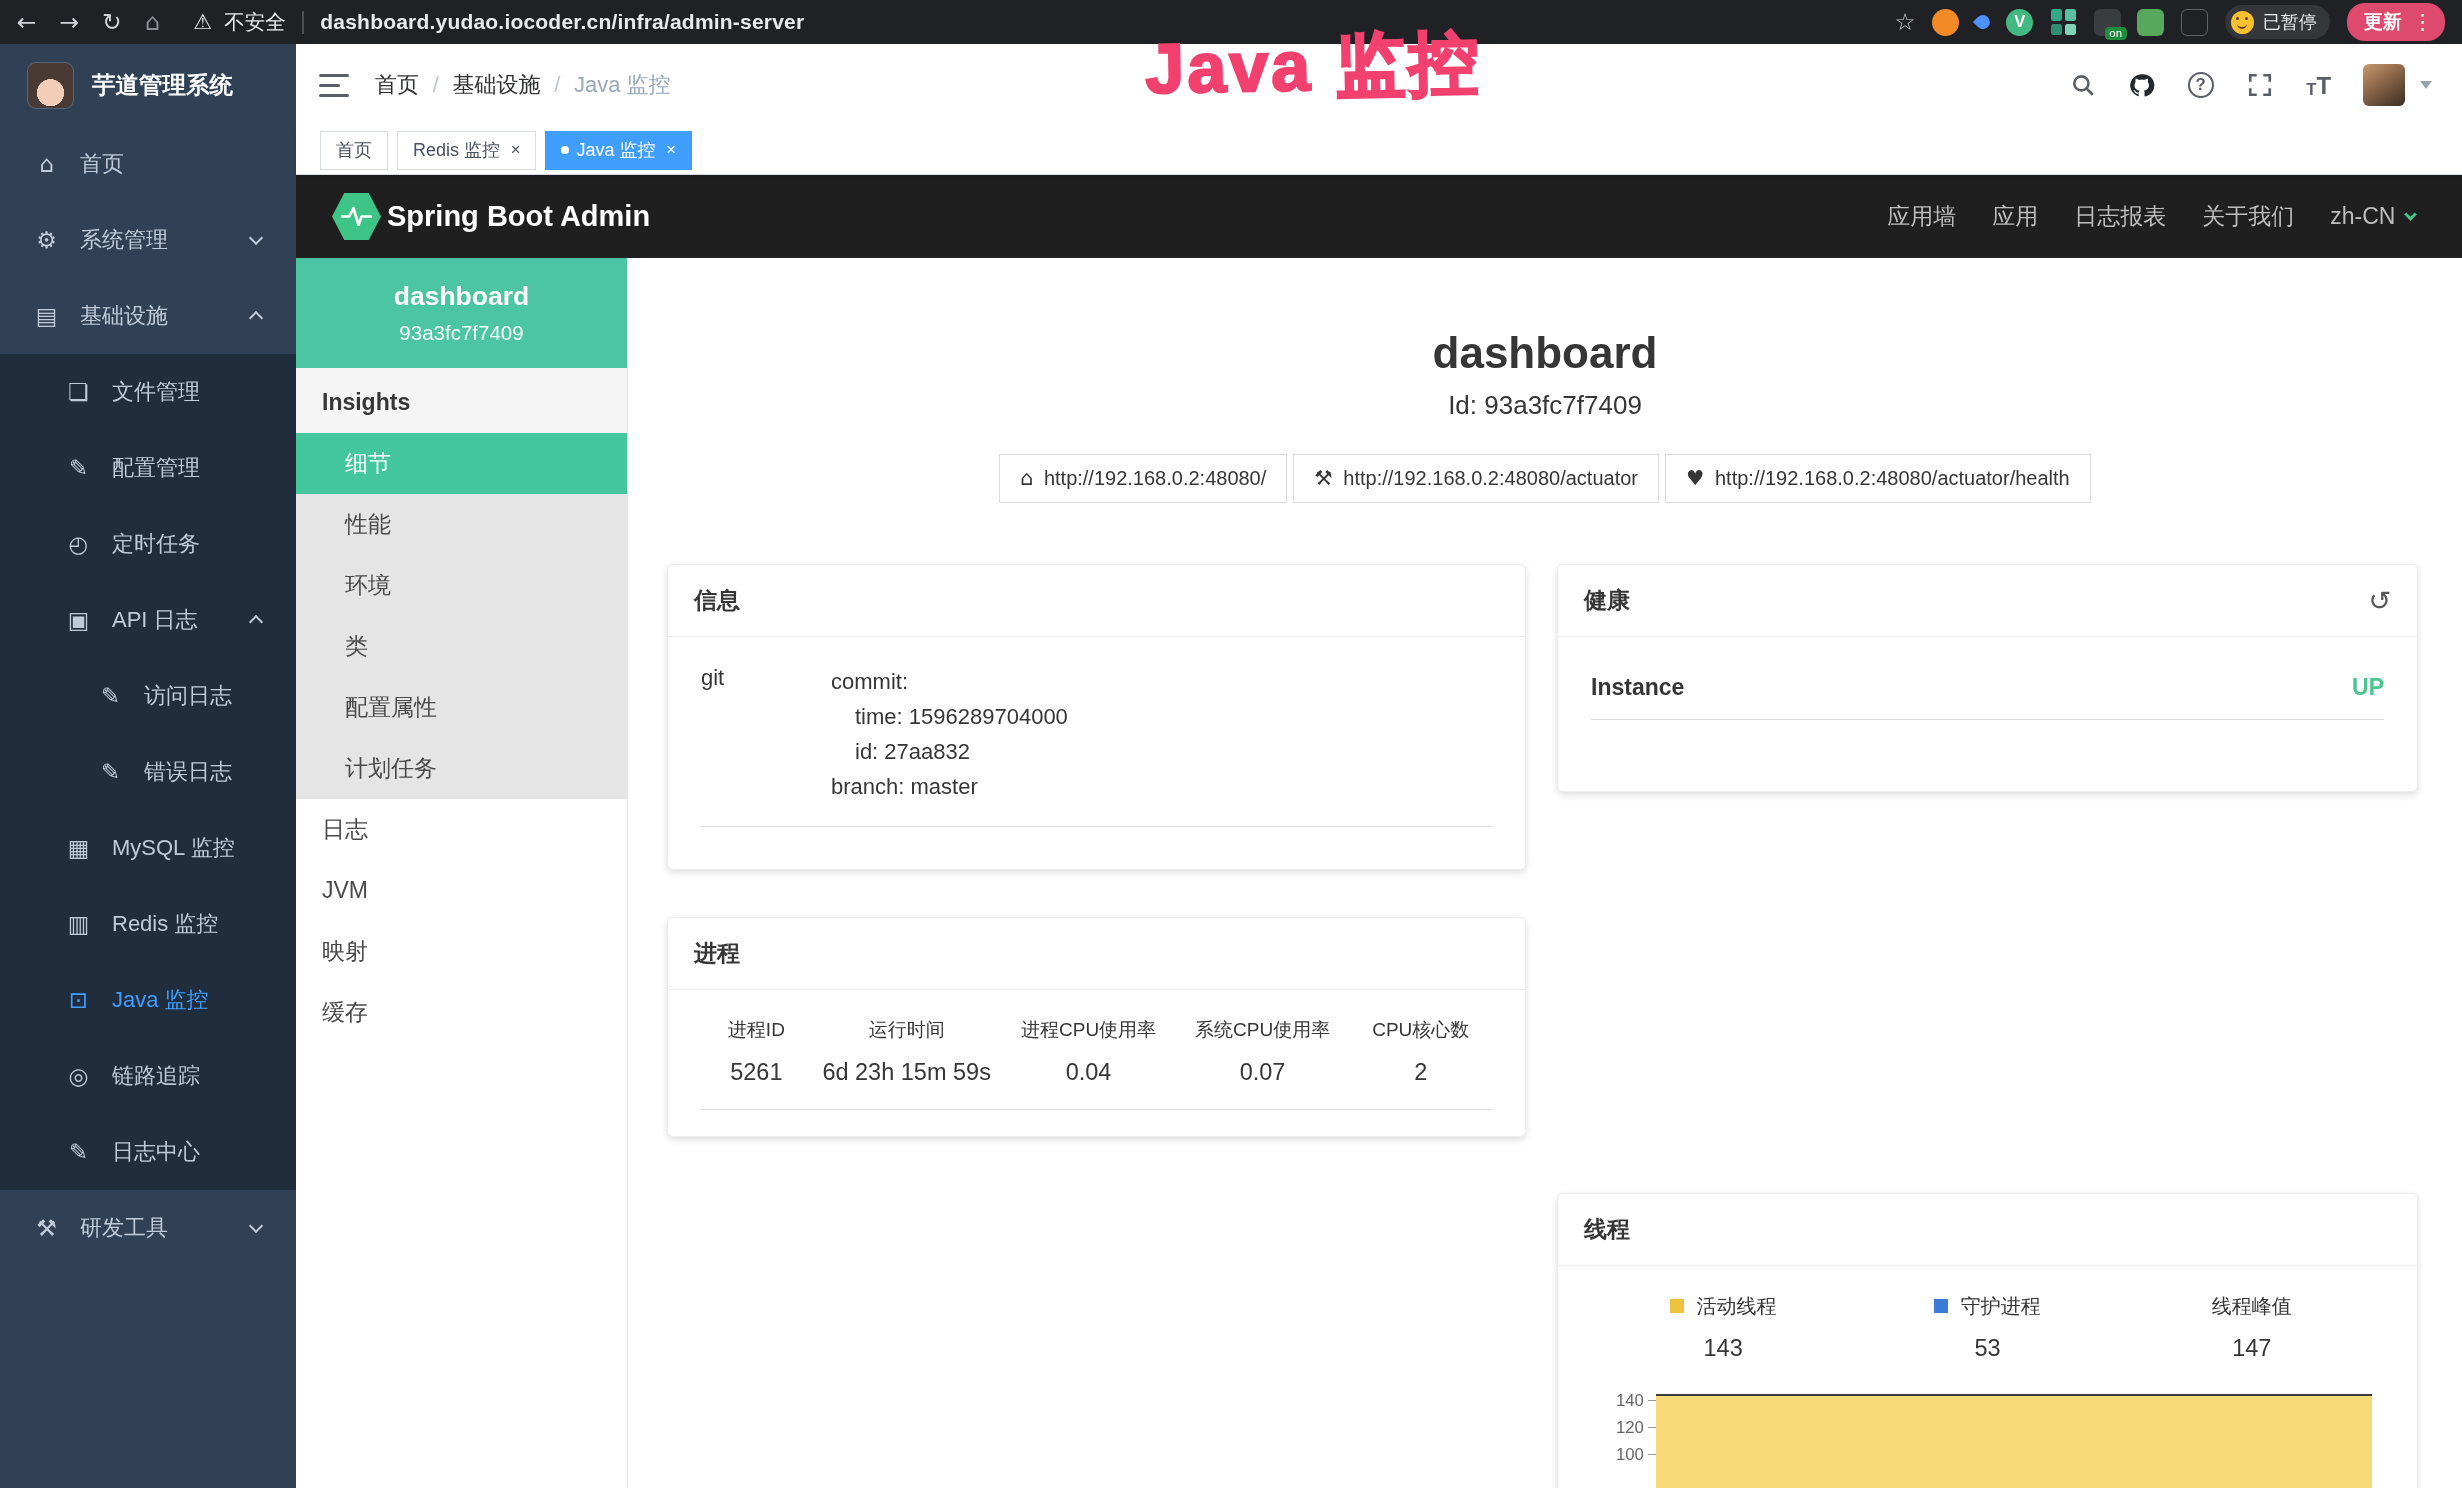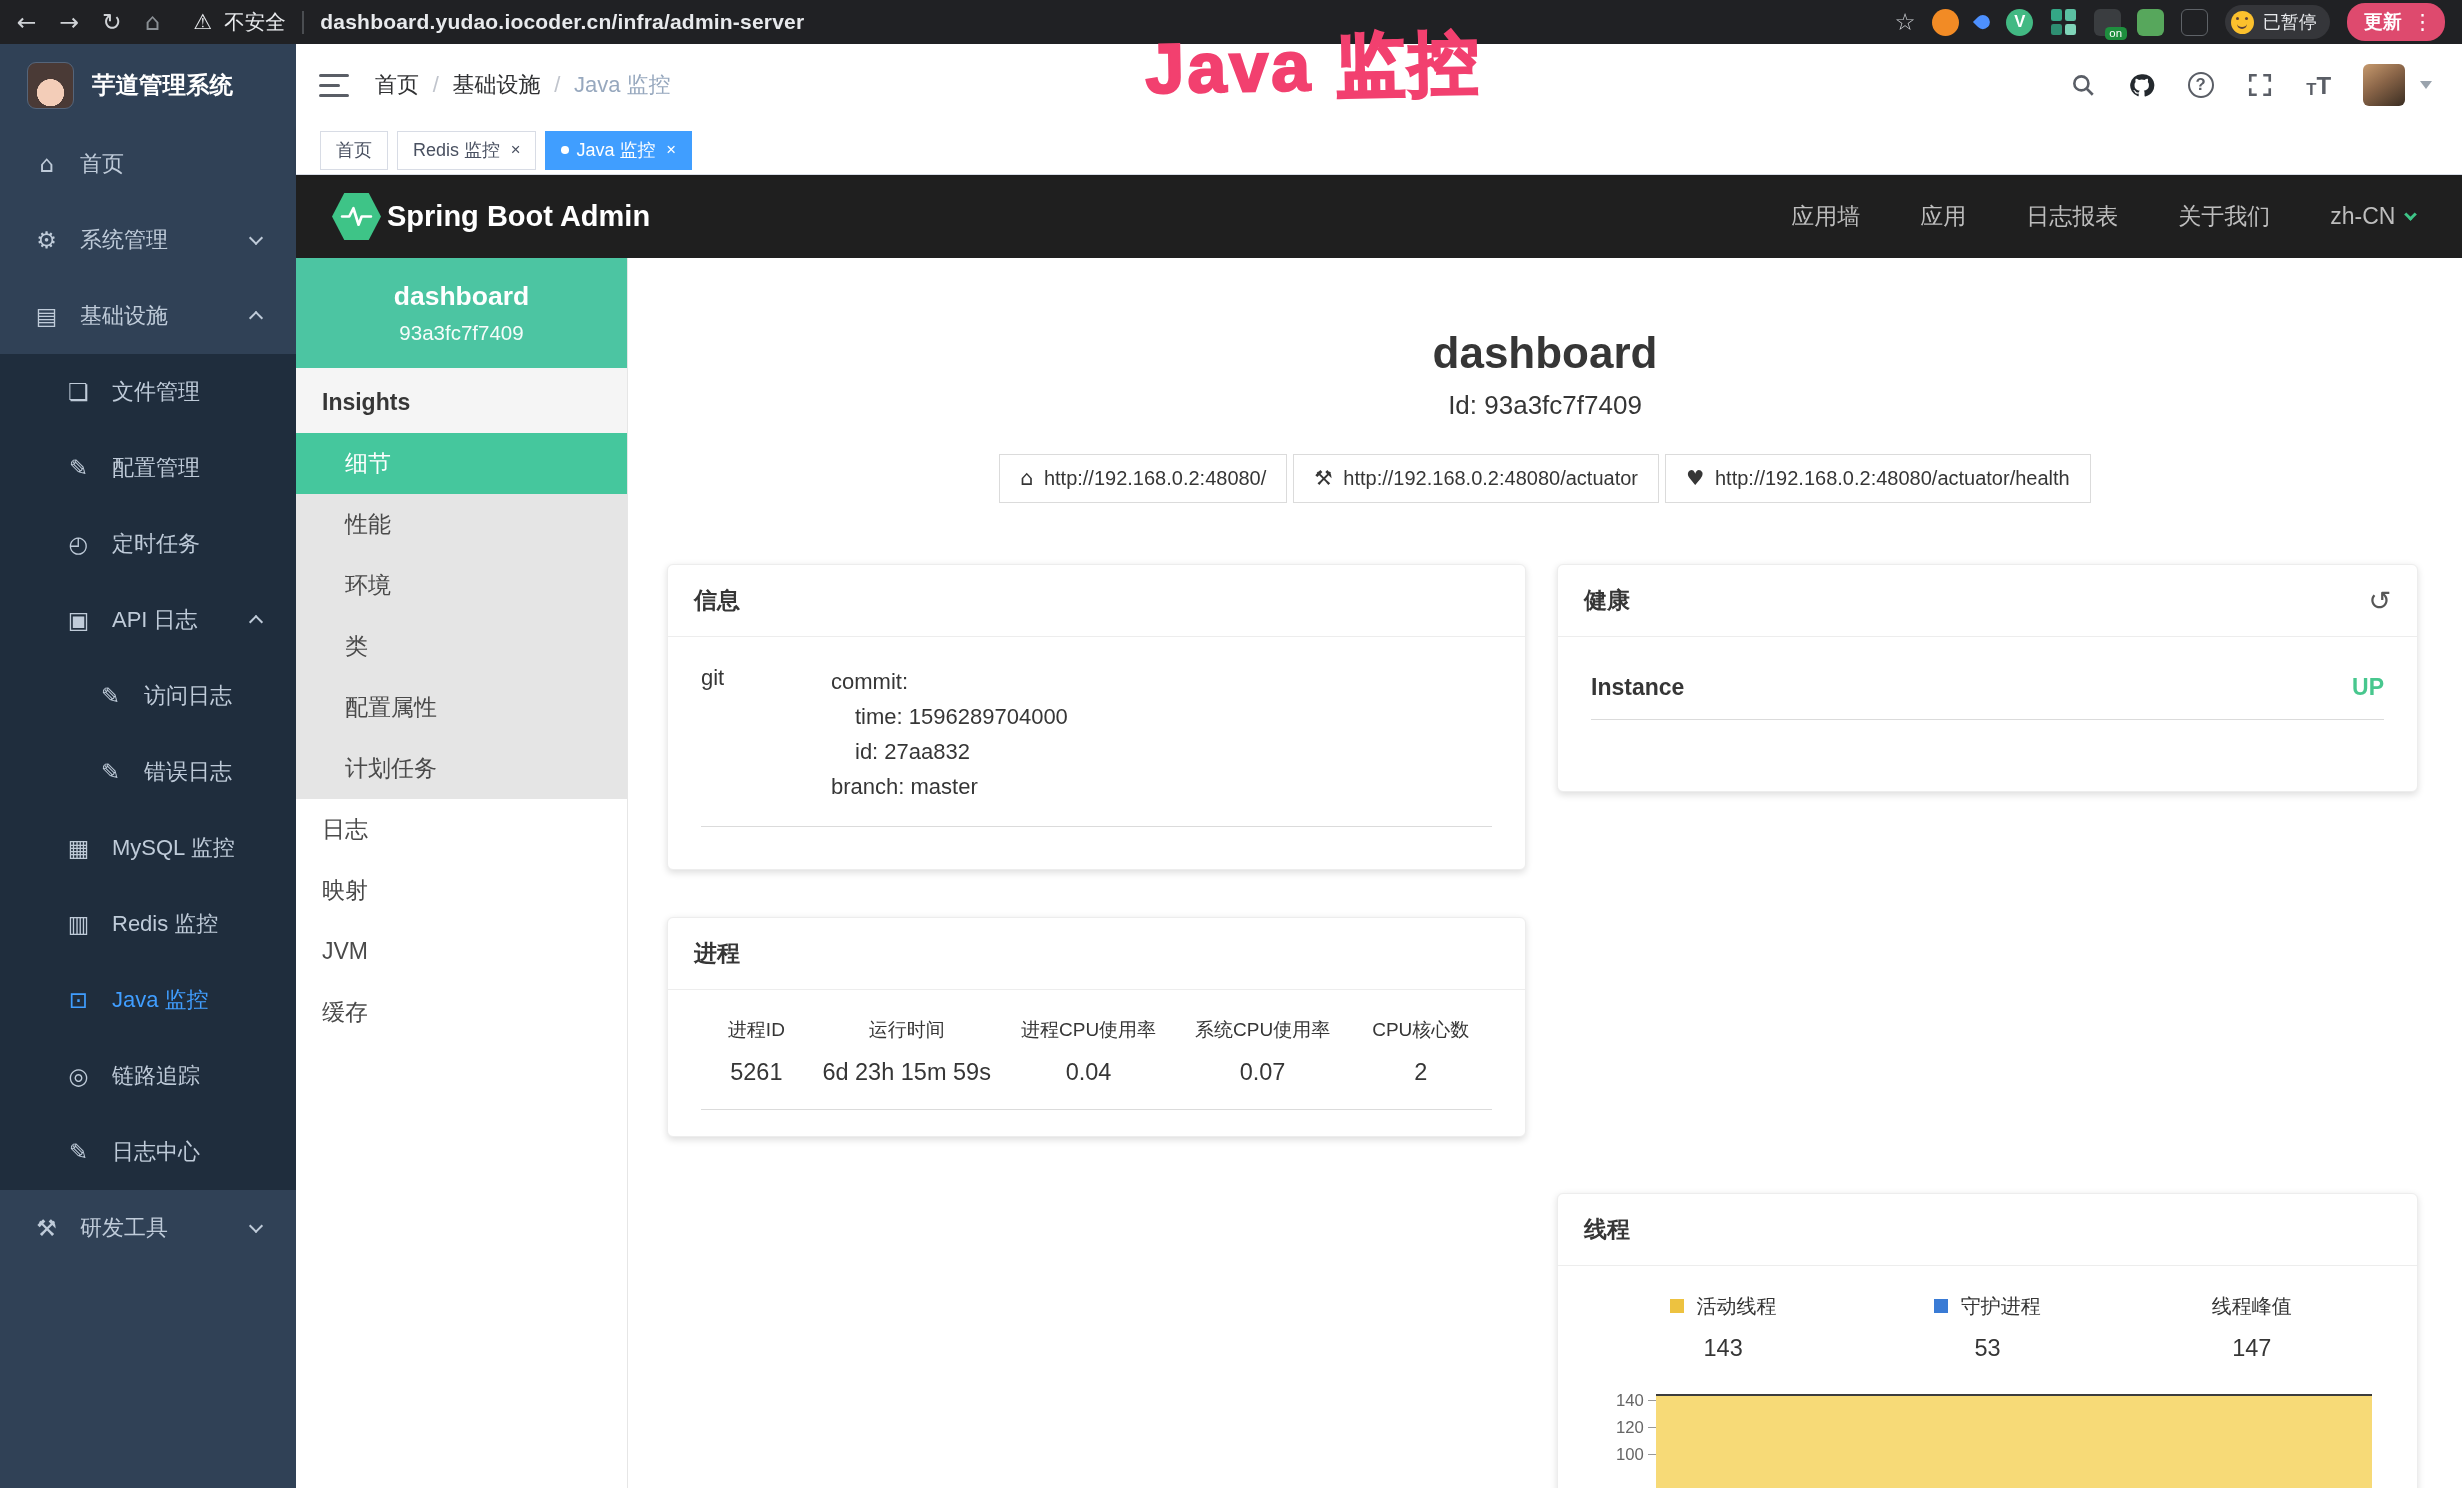--- a/index.html
+++ b/index.html
@@ -79,21 +79,21 @@
   .tag { height:39px; display:inline-flex; align-items:center; padding:0 15px; border:0.8px solid #d8dce5; background:#fff; color:#495060; font-size:18px; margin-left:9px; cursor:pointer; }
   .tag .dot { width:7.6px; height:7.6px; border-radius:50%; background:#fff; margin-right:7.6px; }
   .tag.active { background:#409EFF; border-color:#409EFF; color:#fff; }
   .tag .x { margin-left:10.6px; font-size:16.7px; }
 
   
   .sba { flex:1; display:flex; flex-direction:column; min-height:0; }
   .sbahead { height:83px; background:#1f1f1f; display:flex; align-items:center; padding:0 47px 0 36px; flex-shrink:0; }
   .sbalogo { width:49px; height:49px; background:#3ec487; clip-path:polygon(25% 2%,75% 2%,100% 50%,75% 98%,25% 98%,0 50%); display:flex; align-items:center; justify-content:center; }
   .sbabrand { color:#fff; font-size:29px; font-weight:bold; margin-left:6px; }
-  .sbanav { margin-left:auto; display:flex; align-items:center; gap:60px; }
+  .sbanav { margin-left:auto; display:flex; align-items:center; gap:36px; }
   .sbanav .ni { color:#bdbdbd; font-size:23px; cursor:pointer; }
   .locale { display:flex; align-items:center; gap:10.6px; cursor:pointer; }
   .gchev { width:9px; height:9px; border-right:3px solid #3ec487; border-bottom:3px solid #3ec487; transform:rotate(45deg); margin-top:-4.6px; }
 
   .sbabody { flex:1; display:flex; min-height:0; background:#fff; }
 
   
   .subnav { width:332px; border-right:0.8px solid #e6e6e6; flex-shrink:0; display:flex; flex-direction:column; }
   .greenhead { background:#4cc5a2; color:#fff; text-align:center; padding:23px 7.6px 23px; }
   .greenhead .iname { font-size:26.5px; font-weight:bold; }
@@ -359,22 +359,22 @@
             <div class="iid">93a3fc7f7409</div>
           </div>
           <div class="section">Insights</div>
           <div class="snav-item ins active">细节</div>
           <div class="snav-item ins">性能</div>
           <div class="snav-item ins">环境</div>
           <div class="snav-item ins">类</div>
           <div class="snav-item ins">配置属性</div>
           <div class="snav-item ins">计划任务</div>
           <div class="snav-item">日志</div>
+          <div class="snav-item">JVM</div>
           <div class="snav-item">映射</div>
-          <div class="snav-item">JVM</div>
           <div class="snav-item">缓存</div>
         </div>
 
         <div class="content">
           <div class="ititle">dashboard</div>
           <div class="iid2">Id: 93a3fc7f7409</div>
           <div class="linksrow">
             <span class="linkbox">
               <span class="g">⌂</span>
               <span>http://192.168.0.2:48080/</span>

